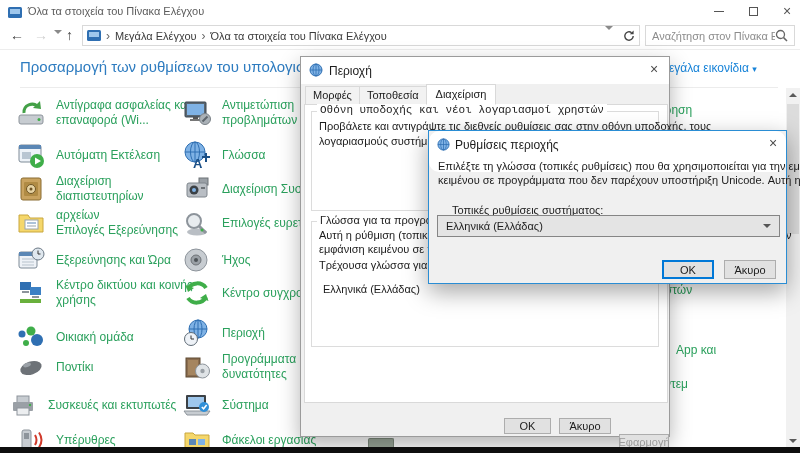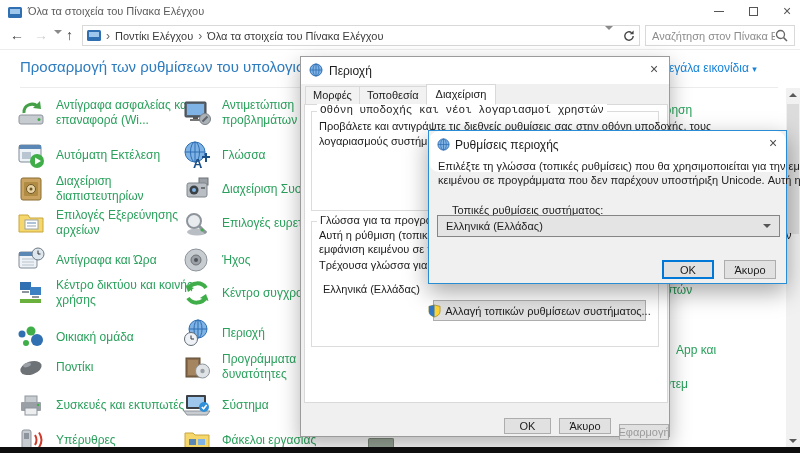--- a/index.html
+++ b/index.html
@@ -97,21 +97,21 @@
     <span class="abs navglyph" style="left:66px;top:6px;">↑</span>
 
     <div class="abs addressbar">
       <span style="display:flex;">
         <svg width="14" height="12" viewBox="0 0 14 12">
             <rect width="14" height="11" rx="1.5" fill="#2f6fb2"></rect>
             <rect x="2" y="2" width="10" height="5" fill="#9fc7ec"></rect>
           </svg>
       </span>
       <span class="crumb-sep">›</span>
-      <span>Ποντίκι Ελέγχου</span>
+      <span>Μεγάλα Ελέγχου</span>
       <span class="crumb-sep">›</span>
       <span>Όλα τα στοιχεία του Πίνακα Ελέγχου</span>
       <span style="margin-left:auto;display:flex;align-items:center;gap:10px;">
         <span><span class="tri-down"></span></span>
         <span style="display:flex;">
           <svg width="12" height="12" viewBox="0 0 12 12">
               <path d="M10.2 6a4.2 4.2 0 1 1-1.6-3.3" fill="none" stroke="#444" stroke-width="1.4"></path>
               <path d="M10.6 0.4 L10.6 4.2 L6.8 4.2 Z" fill="#444"></path>
             </svg>
         </span>
@@ -182,40 +182,40 @@
       <div class="cp-row" style="left: 16px; top: 206px;">
         <span class="cp-icon">
           <svg viewBox="0 0 30 30">
             <path d="M3 7 h9 l2 3 h13 v14 h-24z" fill="#f5d76b" stroke="#c9a73f"></path>
             <rect x="9" y="12" width="13" height="9" fill="#fff" stroke="#9aa4ad"></rect>
             <line x1="11" y1="15" x2="20" y2="15" stroke="#5b87b5"></line>
             <line x1="11" y1="18" x2="20" y2="18" stroke="#9aa4ad"></line>
           </svg>
         </span>
         <div class="cp-label">
+          <div>αρχείων</div>
           <div>Επιλογές Εξερεύνησης</div>
-          <div>αρχείων</div>
         </div>
       </div>
       <div class="cp-row" style="left: 16px; top: 243px;">
         <span class="cp-icon">
           <svg viewBox="0 0 30 30">
             <rect x="3" y="7" width="18" height="16" rx="2" fill="#eef2f7" stroke="#7e8b97"></rect>
             <rect x="3" y="7" width="18" height="4" fill="#5b87b5"></rect>
             <g stroke="#b7c2cc">
               <line x1="6" y1="14" x2="18" y2="14"></line>
               <line x1="6" y1="17" x2="18" y2="17"></line>
               <line x1="6" y1="20" x2="18" y2="20"></line>
             </g>
             <circle cx="22" cy="9" r="6" fill="#dfe7ee" stroke="#6b7885"></circle>
             <path d="M22 5.5 V9 h2.5" fill="none" stroke="#333"></path>
           </svg>
         </span>
         <div class="cp-label">
-          <div>Αντίγραφα και Ώρα</div>
+          <div>Εξερεύνησης και Ώρα</div>
         </div>
       </div>
       <div class="cp-row" style="left: 16px; top: 276px;">
         <span class="cp-icon">
           <svg viewBox="0 0 30 30">
             <rect x="4" y="4" width="11" height="8" fill="#2f6fb2"></rect>
             <rect x="6" y="13" width="7" height="2" fill="#8d949b"></rect>
             <rect x="14" y="9" width="11" height="8" fill="#3c80c4"></rect>
             <rect x="16" y="18" width="7" height="2" fill="#8d949b"></rect>
             <rect x="4" y="21" width="21" height="4" fill="#69b03c"></rect>
@@ -243,21 +243,21 @@
         <span class="cp-icon">
           <svg viewBox="0 0 30 30">
             <ellipse cx="15" cy="16" rx="11" ry="6.5" fill="#6d7277" transform="rotate(-18 15 16)"></ellipse>
             <ellipse cx="11" cy="13" rx="4" ry="2" fill="#9aa0a6" transform="rotate(-18 11 13)"></ellipse>
           </svg>
         </span>
         <div class="cp-label">
           <div>Ποντίκι</div>
         </div>
       </div>
-      <div class="cp-row" style="left: 16px; top: 388px;">
+      <div class="cp-row" style="left: 8px; top: 388px;">
         <span class="cp-icon">
           <svg viewBox="0 0 30 30">
             <rect x="9" y="6" width="12" height="7" fill="#c7ccd1" stroke="#8d949b"></rect>
             <rect x="5" y="12" width="20" height="9" rx="1" fill="#9aa0a6"></rect>
             <rect x="9" y="18" width="12" height="7" fill="#eceef0" stroke="#8d949b"></rect>
             <circle cx="22" cy="15" r="1.2" fill="#3fae49"></circle>
           </svg>
         </span>
         <div class="cp-label">
           <div>Συσκευές και εκτυπωτές</div>
@@ -458,31 +458,24 @@
     <span class="dlg-text" style="left:18px;top:63px;">Προβάλετε και αντιγράψτε τις διεθνείς ρυθμίσεις σας στην οθόνη υποδοχής, τους</span>
     <span class="dlg-text" style="left:18px;top:78px;">λογαριασμούς συστήματος και τους νέους λογαριασμούς χρηστών.</span>
 
     <div class="groupbox" style="left:10px;top:164px;width:348px;height:126px;"></div>
     <span class="legend" style="left:16px;top:157px;">Γλώσσα για τα προγράμματα που δεν υποστηρίζουν Unicode</span>
     <span class="dlg-text" style="left:18px;top:172px;">Αυτή η ρύθμιση (τοπικές ρυθμίσεις συστήματος) ελέγχει τη γλώσσα που χρησιμοποιείται κατά την</span>
     <span class="dlg-text" style="left:18px;top:186px;">εμφάνιση κειμένου σε προγράμματα που δεν υποστηρίζουν Unicode.</span>
     <span class="dlg-text" style="left:18px;top:202px;">Τρέχουσα γλώσσα για τα προγράμματα που δεν υποστηρίζουν Unicode:</span>
     <span class="dlg-text" style="left:22px;top:226px;">Ελληνικά (Ελλάδας)</span>
 
-    <div class="btn" style="left:132px;top:243px;width:213px;height:21px;">
-      <svg class="shield" viewBox="0 0 14 14">
-          <path d="M7 0.5 L13 2 V7.5 C13 10.8 9.8 12.7 7 13.5 C4.2 12.7 1 10.8 1 7.5 V2 Z" fill="#ffd633" stroke="#8a7413" stroke-width="0.6"></path>
-          <path d="M7 0.5 L1 2 V7.5 C1 10.8 4.2 12.7 7 13.5 Z" fill="#3178c6"></path>
-        </svg>
-      <span>Αλλαγή τοπικών ρυθμίσεων συστήματος...</span>
-    </div>
 
     <div class="btn" style="left:203px;top:361px;width:47px;height:16px;">OK</div>
     <div class="btn" style="left:258px;top:361px;width:52px;height:16px;">Άκυρο</div>
-    <div class="btn disabled" style="left:318px;top:367px;width:50px;height:16px;">Εφαρμογή</div>
+    <div class="btn disabled" style="left:318px;top:377px;width:50px;height:16px;">Εφαρμογή</div>
   </div>
 
   <div class="dialog dlg-settings">
     <div class="abs dlg-titlebar" style="height:41px;border-radius:10px;">
       <span class="abs" style="left:8px;top:6px;">
         <svg width="13" height="13" viewBox="0 0 14 14">
             <circle cx="7" cy="7" r="6" fill="#7fb2e5" stroke="#2f6fb2"></circle>
             <path d="M1 7 H13 M7 1 V13" stroke="#2f6fb2" stroke-width="0.8" fill="none"></path>
             <ellipse cx="7" cy="7" rx="3" ry="6" fill="none" stroke="#2f6fb2" stroke-width="0.8"></ellipse>
           </svg>

